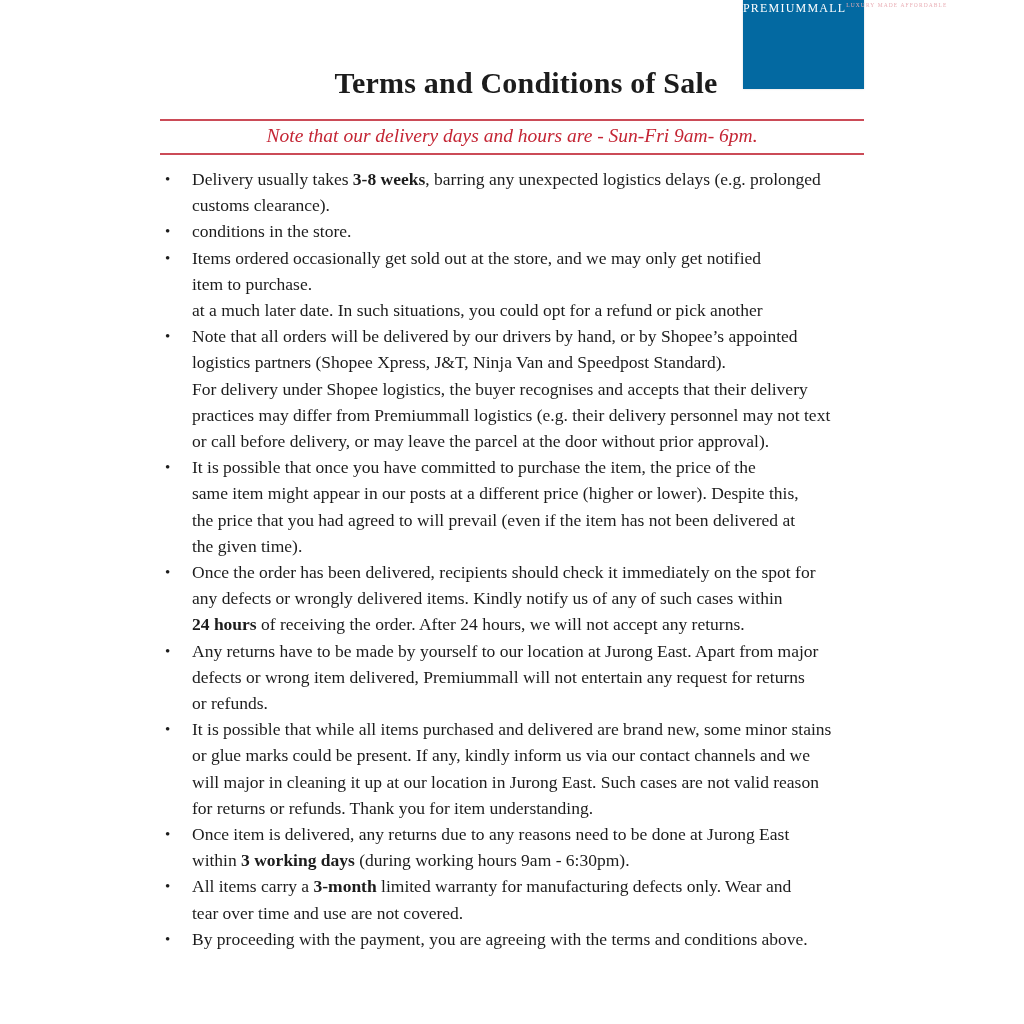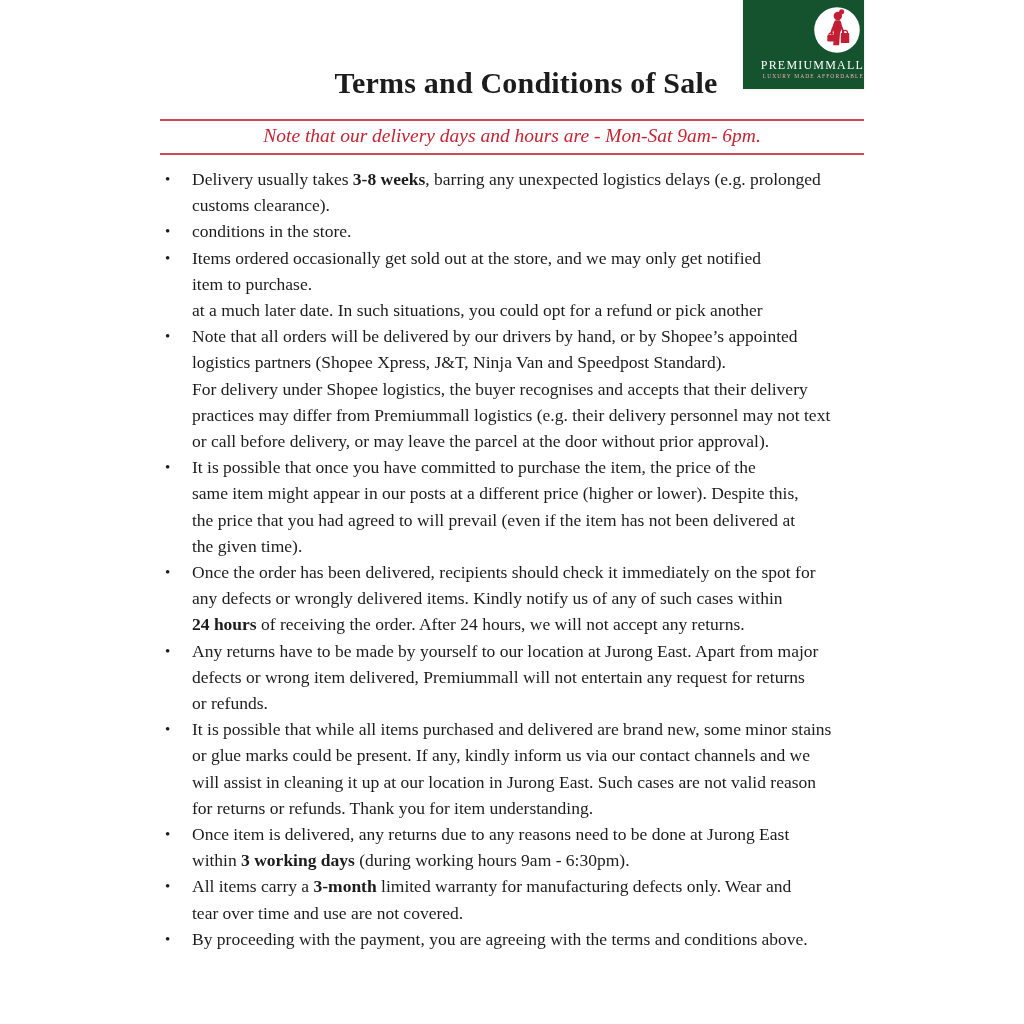--- a/index.html
+++ b/index.html
@@ -12,24 +12,24 @@
     color: #1c1c1c;
     overflow: hidden;
   }
   
   .logo {
     position: absolute;
     top: 0;
     right: 160px;
     width: 121px;
     height: 89px;
-    background: #14532d;
+    background: #0369a1;
     display: flex;
-    flex-direction: column;
-    align-items: flex-end;
+    flex-direction: row;
+    align-items: flex-start;
     box-shadow: 0 0 2px rgba(0,0,0,0.15);
   }
   .logo-circle { width: 54px; height: 54px; margin-top: 3px; }
   .logo-name {
     color: #ffffff;
     font-size: 12px;
     letter-spacing: 1.2px;
     line-height: 12px;
     margin-top: 2px;
     white-space: nowrap;
@@ -104,21 +104,21 @@
         <rect x="36.5" y="35.5" width="10" height="12" rx="1"></rect>
         <path d="M38.5 35.5 C38.5 31.5 44.5 31.5 44.5 35.5" fill="none" stroke="#c11f33" stroke-width="1.4"></path>
       </g>
     </svg>
     <div class="logo-name">PREMIUMMALL</div>
     <div class="logo-tagline">LUXURY MADE AFFORDABLE</div>
   </div>
 
   <h1 class="title">Terms and Conditions of Sale</h1>
 
-  <div class="notice">Note that our delivery days and hours are - Mon-Sat 9am- 6pm.</div>
+  <div class="notice">Note that our delivery days and hours are - Sun-Fri 9am- 6pm.</div>
 
   <ul class="terms">
       <li class="term-item">
         <span class="bullet">•</span>
         <div class="term-content">
           <div class="line"><span>Delivery usually takes </span><span class="bold">3-8 weeks</span><span>, barring any unexpected logistics delays (e.g. prolonged</span></div>
           <div class="line"><span>customs clearance).</span></div>
         </div>
       </li>
       <li class="term-item">
@@ -168,21 +168,21 @@
           <div class="line"><span>Any returns have to be made by yourself to our location at Jurong East. Apart from major</span></div>
           <div class="line"><span>defects or wrong item delivered, Premiummall will not entertain any request for returns</span></div>
           <div class="line"><span>or refunds.</span></div>
         </div>
       </li>
       <li class="term-item">
         <span class="bullet">•</span>
         <div class="term-content">
           <div class="line"><span>It is possible that while all items purchased and delivered are brand new, some minor stains</span></div>
           <div class="line"><span>or glue marks could be present. If any, kindly inform us via our contact channels and we</span></div>
-          <div class="line"><span>will assist in cleaning it up at our location in Jurong East. Such cases are not valid reason</span></div>
+          <div class="line"><span>will major in cleaning it up at our location in Jurong East. Such cases are not valid reason</span></div>
           <div class="line"><span>for returns or refunds. Thank you for item understanding.</span></div>
         </div>
       </li>
       <li class="term-item">
         <span class="bullet">•</span>
         <div class="term-content">
           <div class="line"><span>Once item is delivered, any returns due to any reasons need to be done at Jurong East</span></div>
           <div class="line"><span>within </span><span class="bold">3 working days</span><span> (during working hours 9am - 6:30pm).</span></div>
         </div>
       </li>

